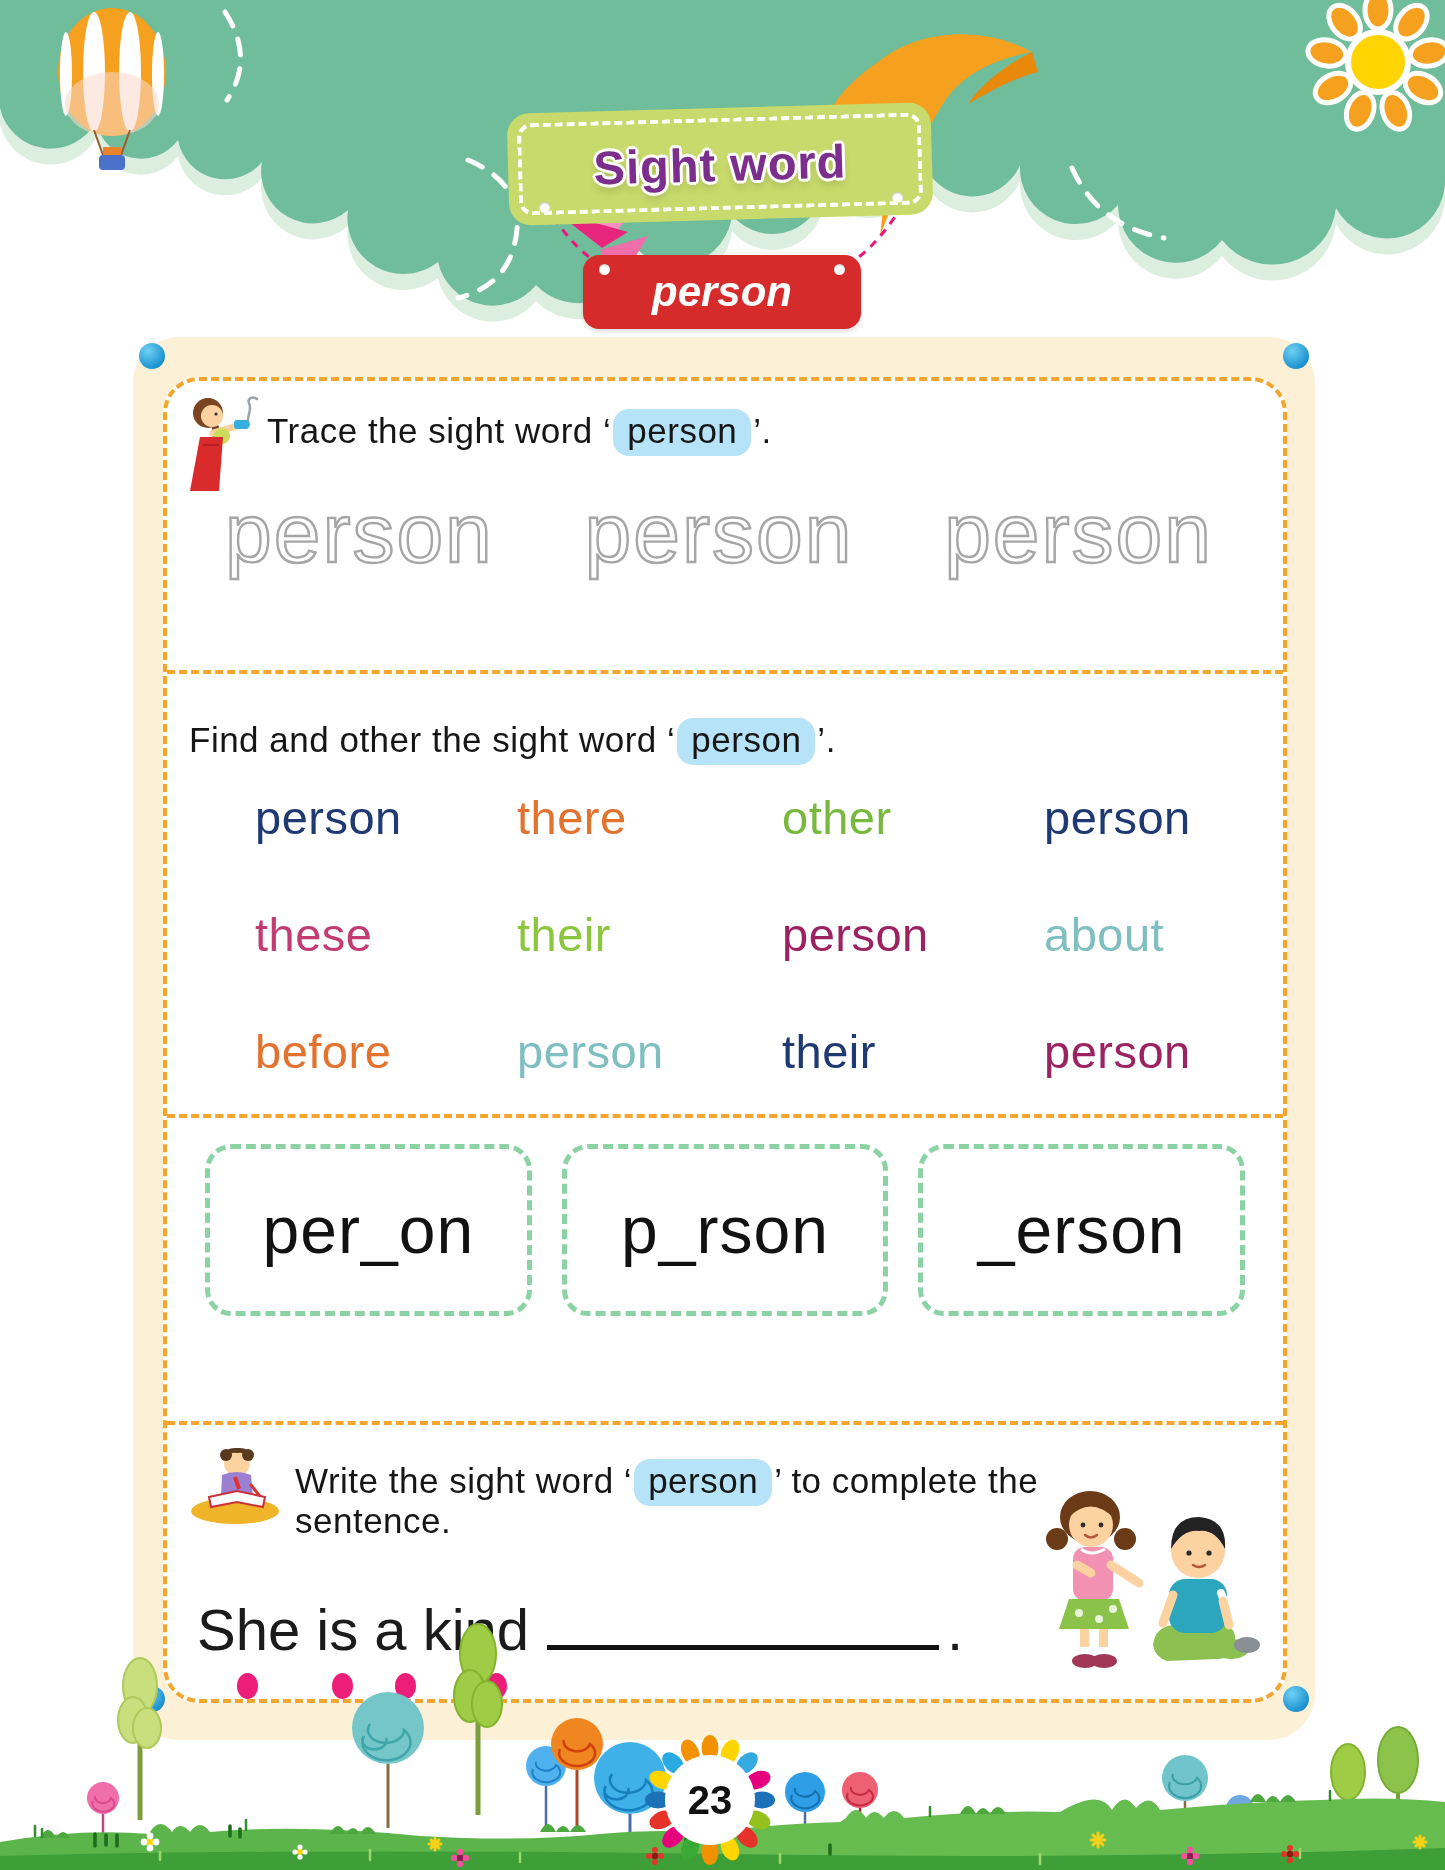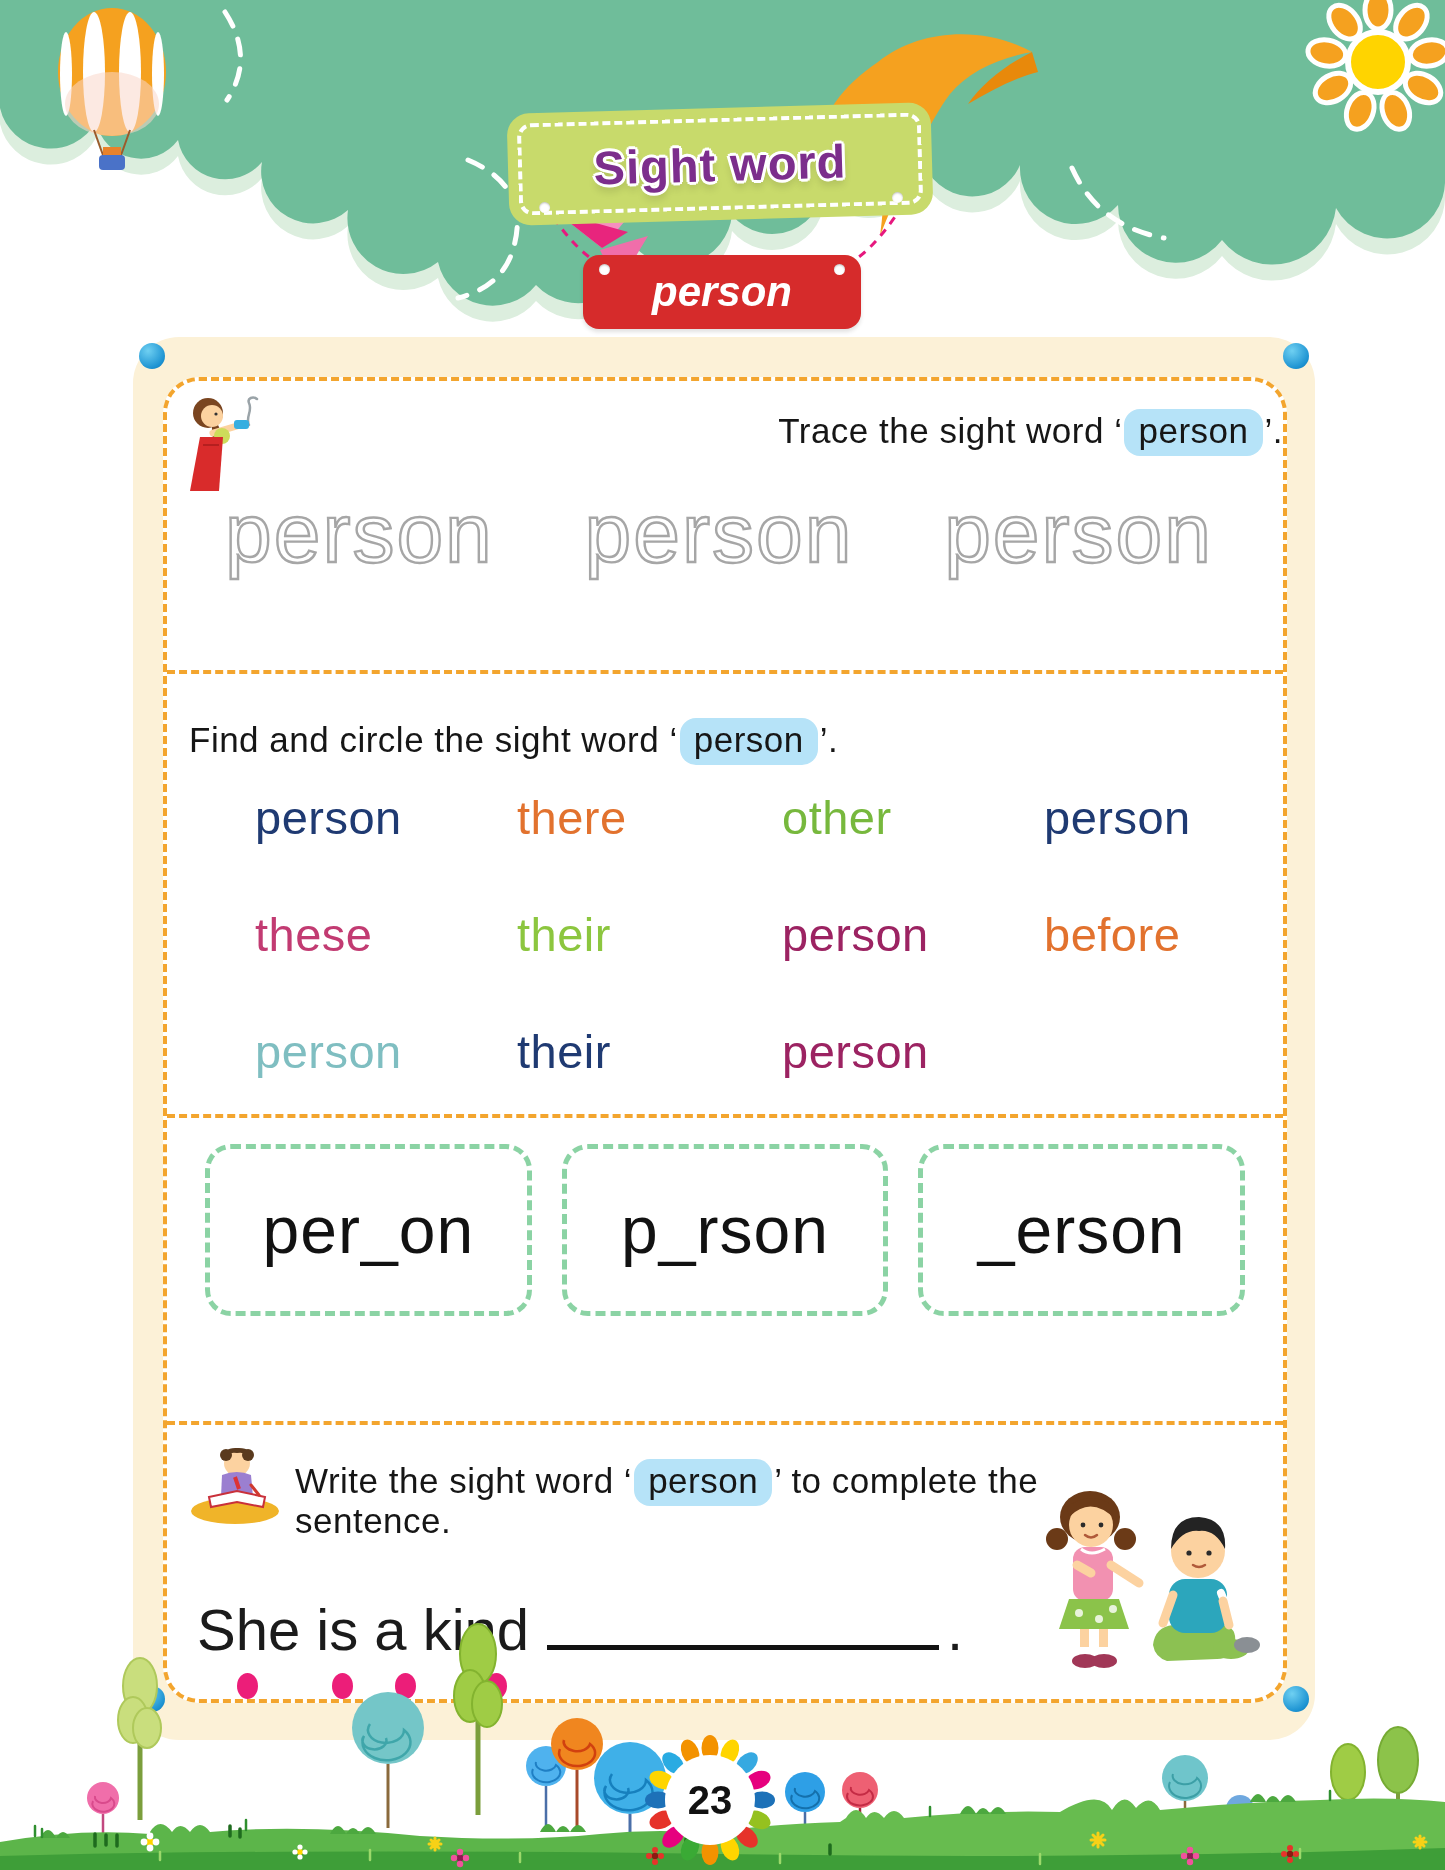--- a/index.html
+++ b/index.html
@@ -45,21 +45,21 @@
     background:radial-gradient(circle at 35% 30%,#6FD0F2,#1D93D2 70%,#0F6FA8);}
   .pin.tl{left:6px;top:6px}.pin.tr{right:6px;top:6px}
   .pin.bl{left:6px;bottom:28px}.pin.br{right:6px;bottom:28px}
 
   .panel{
     position:absolute;left:30px;top:40px;width:1124px;height:1326px;box-sizing:border-box;
     background:#fff;border:4px dashed #F3A52E;border-radius:36px;
     display:flex;flex-direction:column;overflow:hidden;
   }
   .section{position:relative;box-sizing:border-box;}
-  .s1{flex:0 0 289px;text-align:right;}
+  .s1{flex:0 0 289px;}
   .s2{flex:0 0 444px;border-top:4px dashed #F3A52E;}
   .s3{flex:0 0 307px;border-top:4px dashed #F3A52E;}
   .s4{flex:1;border-top:4px dashed #F3A52E;}
 
   .instr{font-size:35px;color:#161616;letter-spacing:.5px;}
   .hl{background:#B6E3F8;border-radius:16px;padding:2px 14px 6px;margin:0 2px;}
 
   .s1 .instr{margin:30px 0 0 100px;}
   .icon-girl{position:absolute;left:12px;top:12px;}
   .trace-row{
@@ -192,30 +192,31 @@
       </div>
       <div class="trace-row">
           <span class="trace-word">person</span>
           <span class="trace-word">person</span>
           <span class="trace-word">person</span>
         </div>
     </div>
 
     <div class="section s2">
       <div class="instr">
-        <span>Find and circle the sight word ‘</span><span class="hl">person</span><span>’.</span>
+        <span>Find and other the sight word ‘</span><span class="hl">person</span><span>’.</span>
       </div>
       <div class="word-grid">
           <span class="grid-word" style="color: rgb(31, 58, 114);">person</span>
           <span class="grid-word" style="color: rgb(226, 114, 46);">there</span>
           <span class="grid-word" style="color: rgb(119, 184, 61);">other</span>
           <span class="grid-word" style="color: rgb(31, 58, 114);">person</span>
           <span class="grid-word" style="color: rgb(194, 59, 114);">these</span>
           <span class="grid-word" style="color: rgb(140, 198, 63);">their</span>
           <span class="grid-word" style="color: rgb(156, 35, 98);">person</span>
+          <span class="grid-word" style="color: rgb(127, 190, 193);">about</span>
           <span class="grid-word" style="color: rgb(226, 114, 46);">before</span>
           <span class="grid-word" style="color: rgb(127, 190, 193);">person</span>
           <span class="grid-word" style="color: rgb(31, 58, 114);">their</span>
           <span class="grid-word" style="color: rgb(156, 35, 98);">person</span>
         </div>
     </div>
 
     <div class="section s3">
       <div class="mbox-row">
           <div class="mbox">per_on</div>

